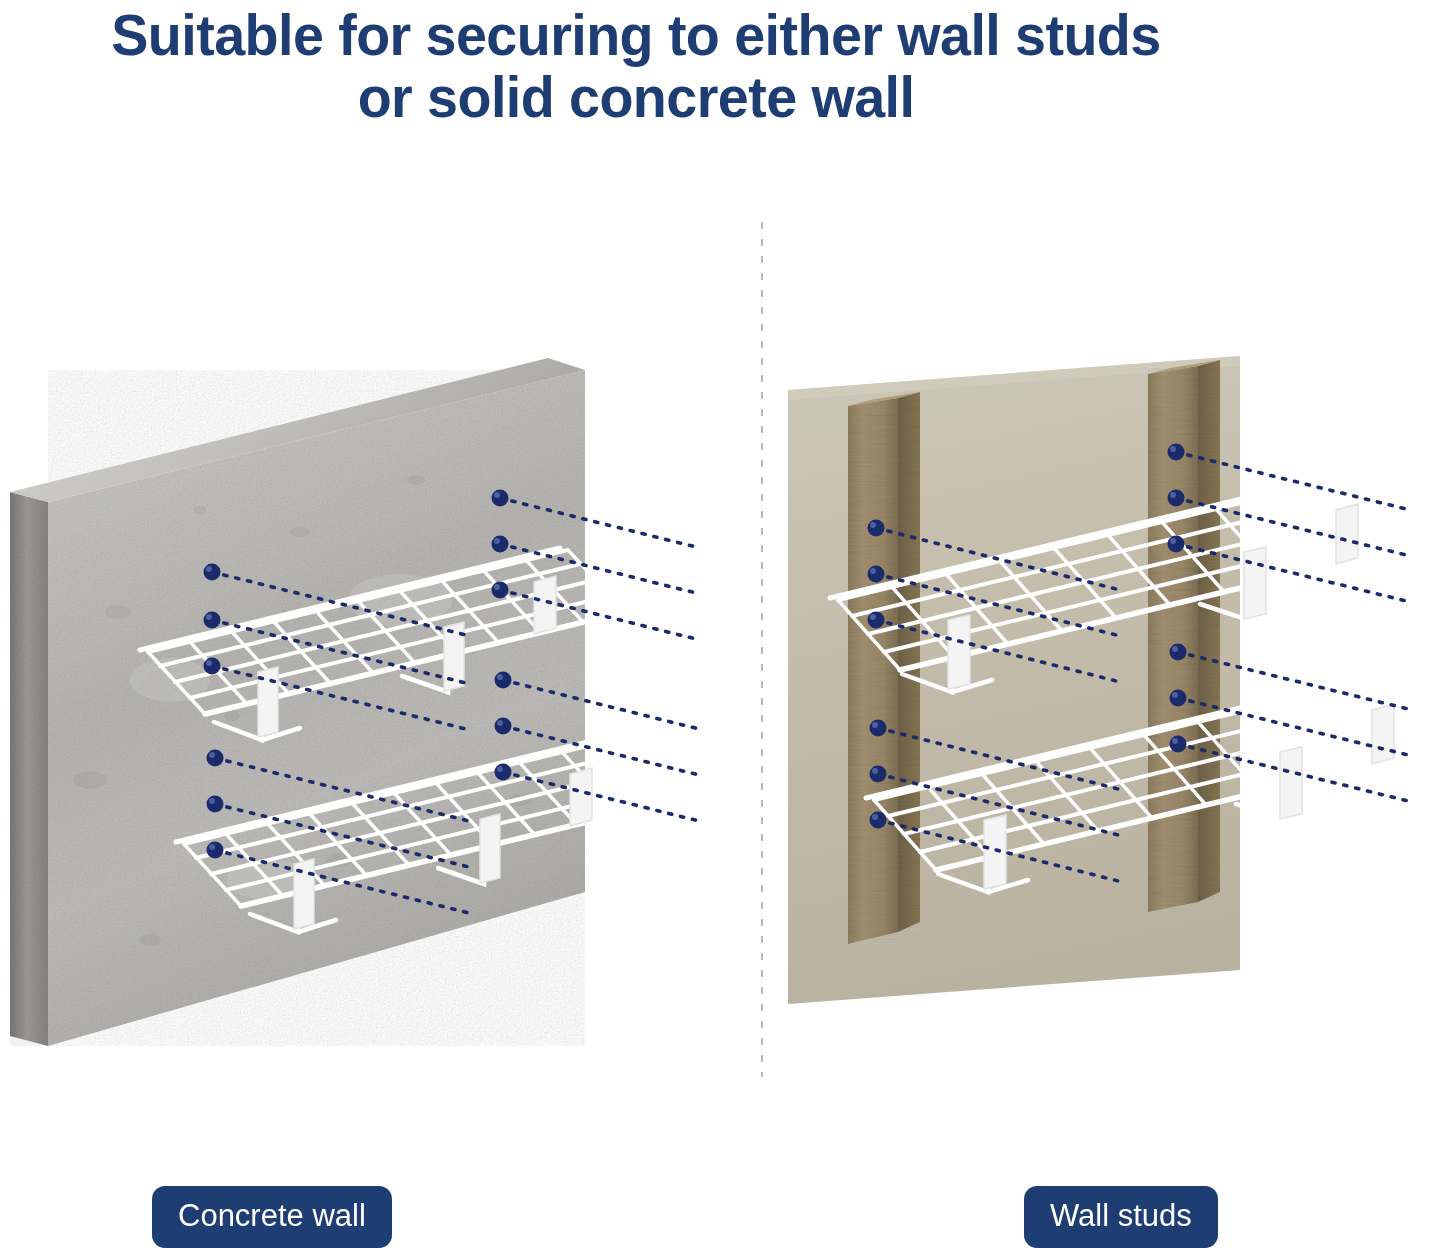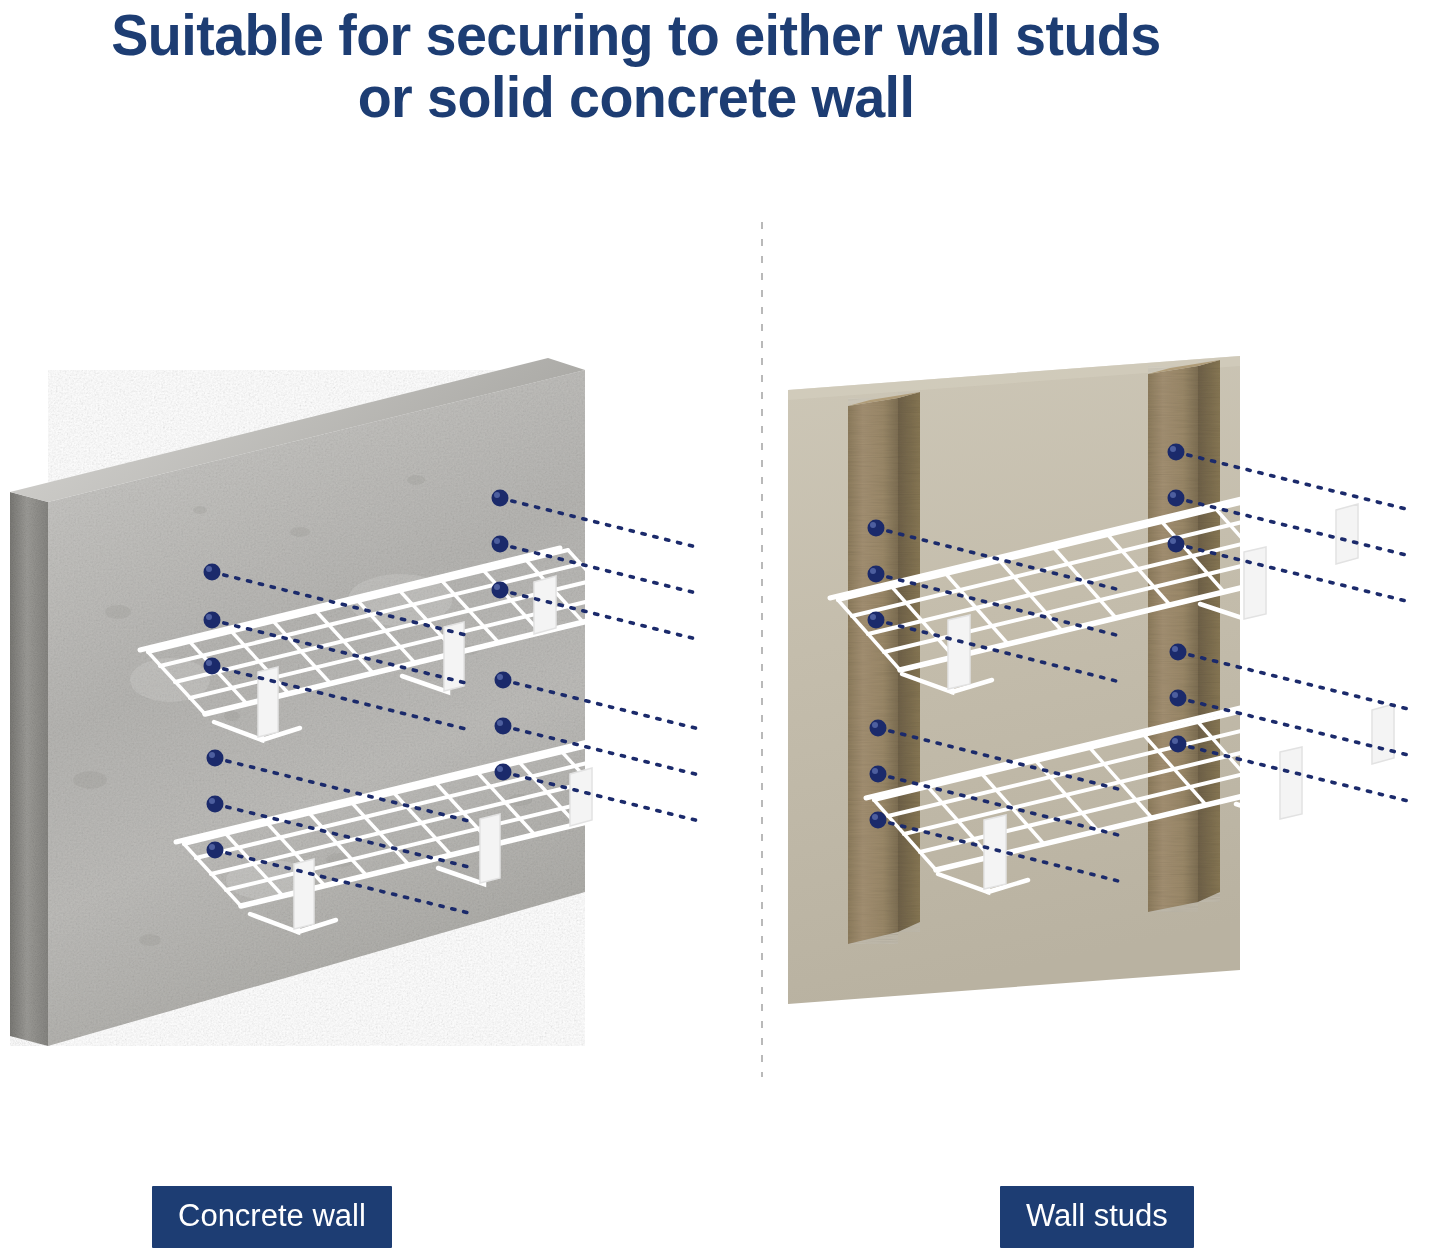--- a/index.html
+++ b/index.html
@@ -26,29 +26,29 @@
 
   
   .stage{position:absolute;}
   #stage-left{left:0;top:180px;width:740px;height:940px;}
   #stage-right{left:770px;top:180px;width:675px;height:940px;}
   .stage svg{display:block;width:100%;height:100%;overflow:visible;}
 
   
   .badge{
     position:absolute;background:#1d3d73;color:#ffffff;
-    border-radius:1px;
+    border-radius:13px;
     font-size:31px;line-height:1;
     padding:14px 26px 17px 26px;
     white-space:nowrap;
     font-family:"Liberation Sans","DejaVu Sans",sans-serif;
     font-weight:normal;
   }
   #badge-concrete{left:152px;top:1186px;}
-  #badge-studs{left:1000px;top:1186px;}
+  #badge-studs{left:1024px;top:1186px;}
 </style>
 </head>
 <body>
 
 <div class="headline">
   <span class="l1">Suitable for securing to either wall studs</span>
   <span class="l2">or solid concrete wall</span>
 </div>
 
 <div class="divider"></div>

